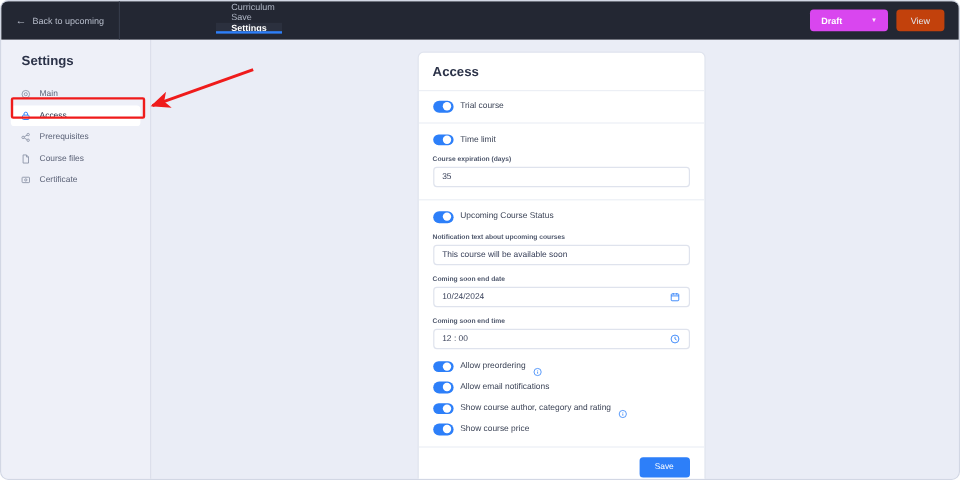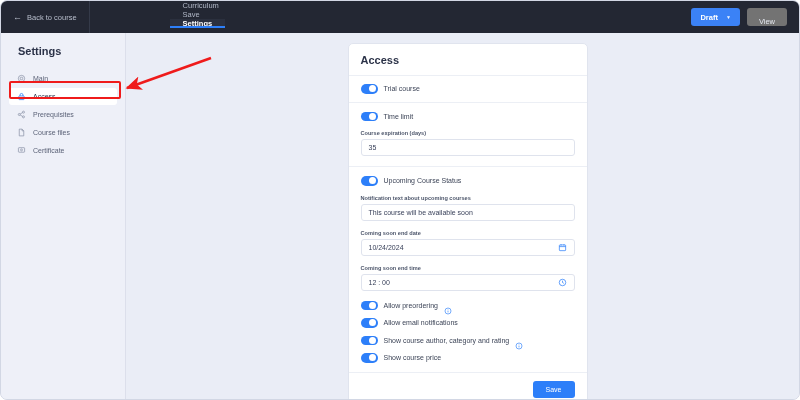--- a/index.html
+++ b/index.html
@@ -62,36 +62,36 @@
     content: "";
     position: absolute; left: 0; right: 0; bottom: 0;
     height: 2px; background: #2d7ff9;
   }
   .tb-right {
     margin-left: auto;
     display: flex; align-items: center; gap: 7px;
     padding-right: 12px;
   }
   .btn-draft {
-    background: #3b82f6; color: #fff;
+    background: #d946ef; color: #fff;
     font-size: 7.5px; font-weight: bold;
     border-radius: 3px;
     height: 18px;
-    display: flex; align-items: center; gap: 8px;
+    display: flex; align-items: center; gap: 24px;
     padding: 0 9px;
     cursor: pointer;
     border: none;
   }
   .btn-draft .chev { font-size: 5px; opacity: .9; }
   .btn-view {
-    background: #737373; color: #e3e7ef;
+    background: #c2410c; color: #e3e7ef;
     font-size: 7.5px;
     border-radius: 3px;
     height: 18px;
-    display: flex; align-items: flex-end;
+    display: flex; align-items: center;
     padding: 0 12px;
     cursor: pointer;
     border: none;
   }
 
   
   .body {
     display: flex;
     height: 368px;
     align-items: stretch;
@@ -241,21 +241,21 @@
 </style>
 </head>
 <body>
 
 <div class="app">
 
   <div class="topbar">
 
     <div class="tb-back">
       <span class="arrow">←</span>
-      <span>Back to course</span>
+      <span>Back to upcoming</span>
     </div>
 
 
     <div class="tb-tabs">
       <div class="tb-tab">
         <span>Curriculum</span>
       </div>
       <div class="tb-tab">
         <span>Save</span>
       </div>

